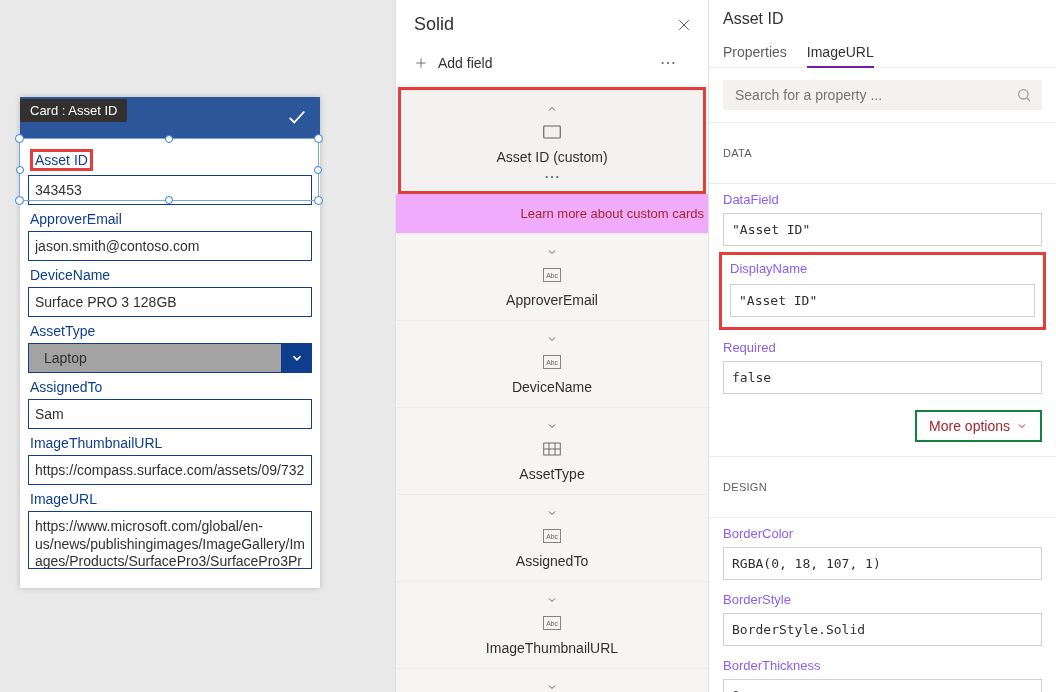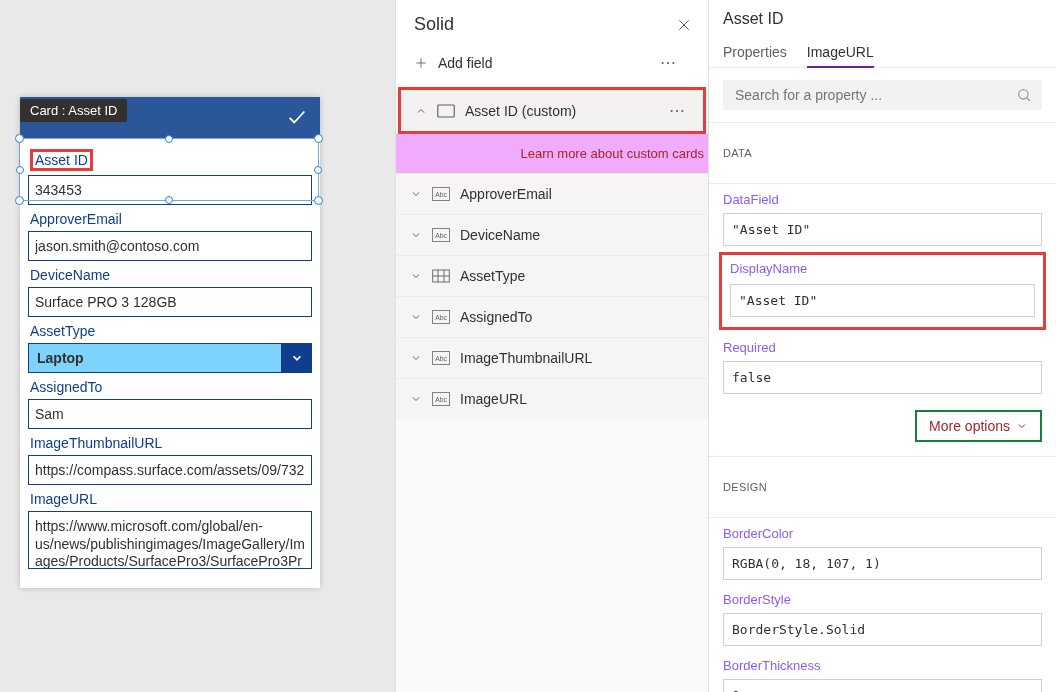--- a/index.html
+++ b/index.html
@@ -17,21 +17,21 @@
     box-shadow: 0 0 6px rgba(0,0,0,0.2);
   }
   .form-header { background: #2b579a; height: 42px; display: flex; justify-content: flex-end; align-items: center; padding-right: 12px; }
   .form-header svg { width: 22px; height: 22px; }
   .form-body { padding: 6px 8px 10px 8px; }
   .field-block { margin-bottom: 6px; }
   .field-label { color: #0f3e8e; font-size: 14px; margin: 4px 0 4px 2px; }
   .field-input { width: 100%; border: 1px solid #0f3e8e; padding: 6px 6px; font-size: 14px; background: #fff; font-family: inherit; color: #323130; }
   .field-input.multiline { height: 58px; overflow-y: auto; line-height: 1.25; resize: none; }
   .select-wrap { display: flex; }
-  .select-value { flex: 1; border: 1px solid #0f3e8e; padding: 6px 8px; background: #7dd3fc; font-weight: bold; }
+  .select-value { flex: 1; border: 1px solid #0f3e8e; padding: 6px 15px; background: #a3a3a3; }
   .select-caret { width: 30px; background: #0f3e8e; display: flex; align-items: center; justify-content: center; }
   .select-caret svg { width: 14px; height: 14px; }
 
   
   .selected-card { position: absolute; left: 19px; top: 138px; width: 300px; height: 63px; border: 1px solid #7aa5d8; }
   .sel-handle { position: absolute; width: 8px; height: 8px; background: #fff; border: 1px solid #2b7de1; border-radius: 50%; }
   .h-n  { left: 50%; top: -4px; transform: translateX(-50%); }
   .h-s  { left: 50%; bottom: -4px; transform: translateX(-50%); }
   .h-w  { left: -4px; top: 50%; transform: translateY(-50%); }
   .h-e  { right: -4px; top: 50%; transform: translateY(-50%); }
@@ -46,21 +46,21 @@
   .fields-pane { width: 314px; border-left: 1px solid #e1dfdd; border-right: 1px solid #e1dfdd; display: flex; flex-direction: column; background: #faf9f8; }
   .fields-header { display: flex; align-items: center; padding: 14px 16px 10px 18px; background: #fff; }
   .fields-title { font-size: 18px; flex: 1; font-weight: 400; }
   .close-btn { width: 16px; height: 16px; cursor: pointer; }
   .add-field-row { display: flex; align-items: center; padding: 10px 18px 14px 18px; background: #fff; }
   .add-field-row svg { width: 14px; height: 14px; margin-right: 10px; }
   .add-field-text { flex: 1; }
   .dots { padding: 0 4px; }
   .dots svg { width: 16px; height: 4px; display: block; }
 
-  .field-item { display: flex; align-items: center; padding: 12px 14px; border-top: 1px solid #edebe9; font-size: 14px; background: #f6f5f4; gap: 10px; }
+  .field-item { display: flex; align-items: center; padding: 12px 14px; border-top: 1px solid #edebe9; font-size: 14px; background: #f6f5f4; gap: 10px; flex-direction: column; }
   .field-item svg.chev { width: 12px; height: 12px; flex-shrink: 0; }
   .field-item .type-icon { width: 18px; height: 14px; flex-shrink: 0; }
   .field-item .fi-name { flex: 1; white-space: nowrap; overflow: hidden; text-overflow: ellipsis; }
   .field-item.expanded { background: #f3f2f1; }
   .field-highlight-wrap { border: 3px solid #e53c3c; margin: 2px 2px 0 2px; }
   .learn-link { color: #a4262c; font-size: 13px; padding: 12px 4px; background: #f0abfc; text-align: right; }
 
   
   .prop-pane { flex: 1; display: flex; flex-direction: column; background: #fff; min-width: 0; position: relative; justify-content: center; }
   .prop-top { padding: 10px 14px 0 14px; border-bottom: 1px solid #edebe9; }

